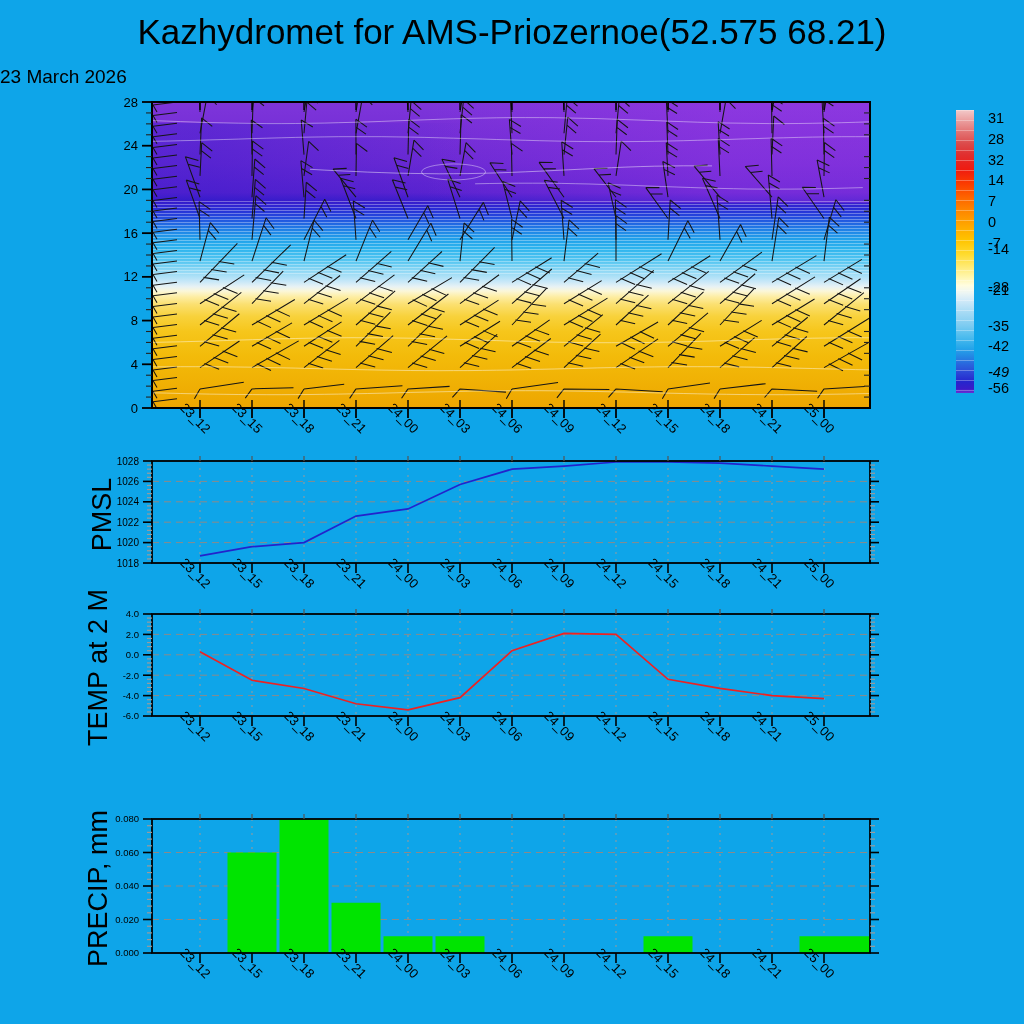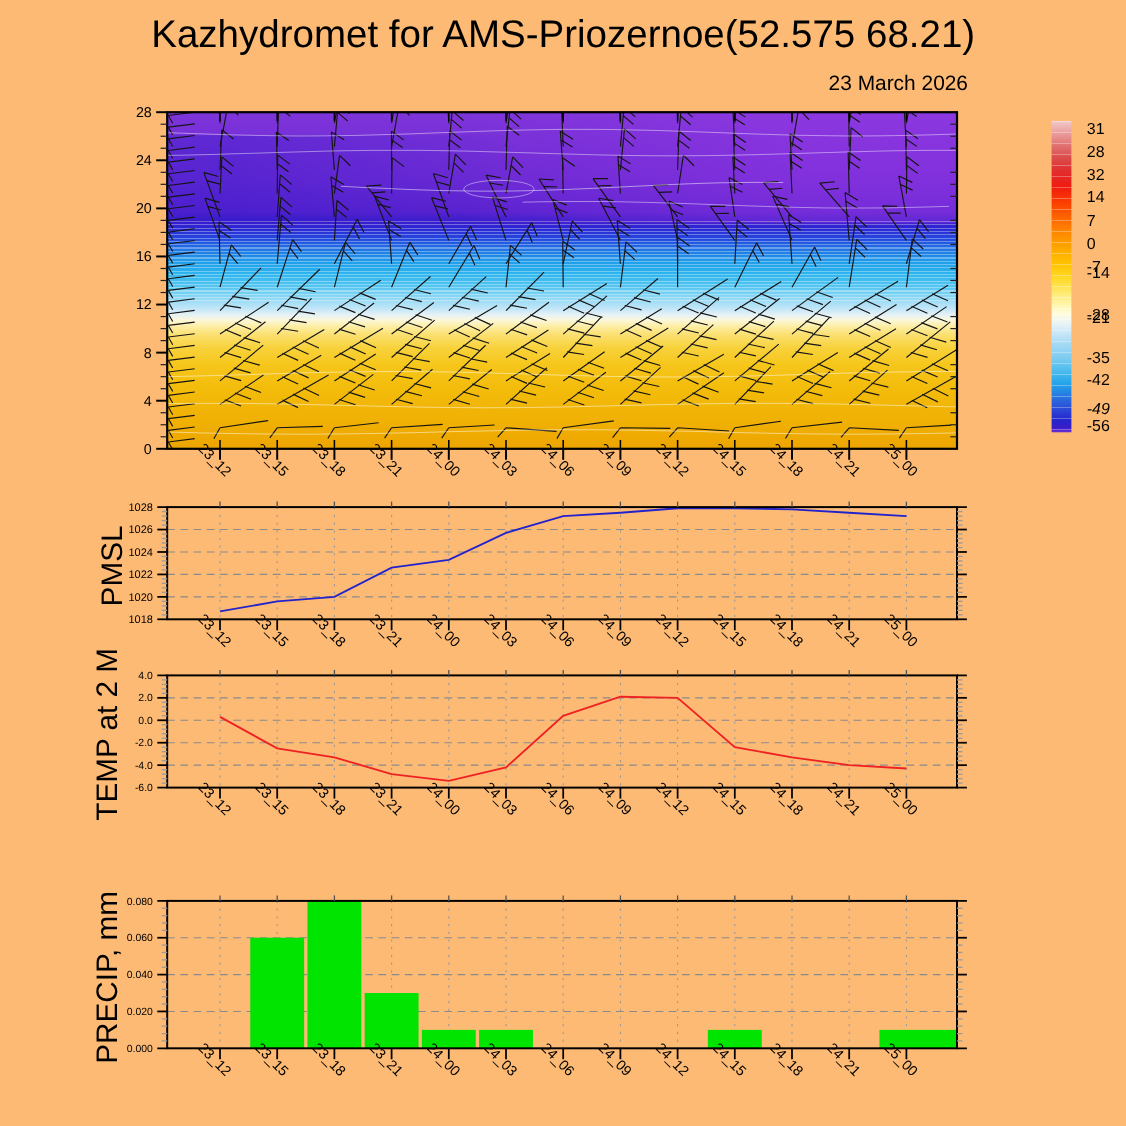--- a/index.html
+++ b/index.html
@@ -1,20 +1,20 @@
 <!DOCTYPE html>
 <html><head>
 <meta charset="utf-8">
 <style>
   html,body{margin:0;padding:0;background:#fff;}
-  .page{position:relative;width:1024px;height:1024px;background:#fdba74;overflow:hidden;
+  .page{position:relative;width:1024px;height:1024px;background:#0ea5e9;overflow:hidden;
         font-family:"Liberation Sans",sans-serif;color:#000;}
   .title{position:absolute;top:12px;left:0;width:1024px;text-align:center;
          font-size:35px;letter-spacing:0px;}
-  .subtitle{position:absolute;top:66px;left:0;width:880px;text-align:right;font-size:19px;}
+  .subtitle{position:absolute;top:66px;left:0;width:880px;text-align:left;font-size:19px;}
   .panel-bg{position:absolute;left:152px;top:102px;width:718px;height:306px;}
   .panel-bg .tint-right{position:absolute;left:0;top:0;width:100%;height:33%;
      background:linear-gradient(90deg, rgba(168,60,235,0) 38%, rgba(170,62,236,0.33) 80%);}
   .panel-bg .tint-left{position:absolute;left:0;top:7%;width:100%;height:26%;
      background:linear-gradient(270deg, rgba(45,25,205,0) 55%, rgba(38,22,202,0.30) 92%);}
   .panel-bg .striations{position:absolute;left:0;top:32.5%;width:100%;height:24.5%;
      background:repeating-linear-gradient(180deg, rgba(255,255,255,0.33) 0px, rgba(255,255,255,0.33) 1px,
        rgba(255,255,255,0) 1px, rgba(255,255,255,0) 3px);}
   svg{position:absolute;overflow:visible;}
   svg text{font-family:"Liberation Sans",sans-serif;fill:#000;}

